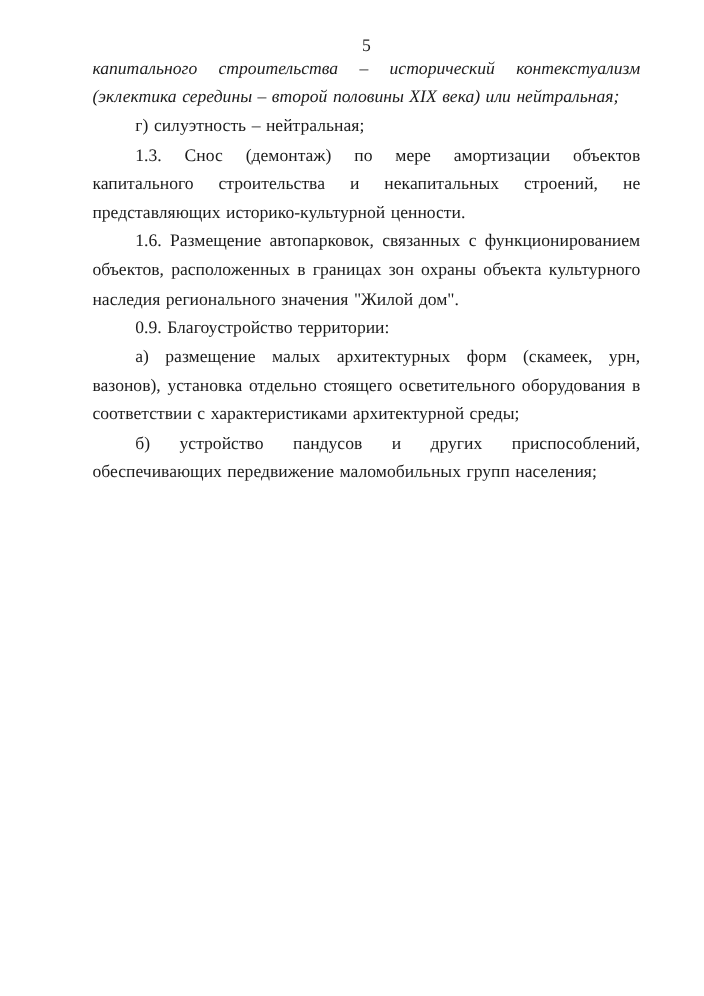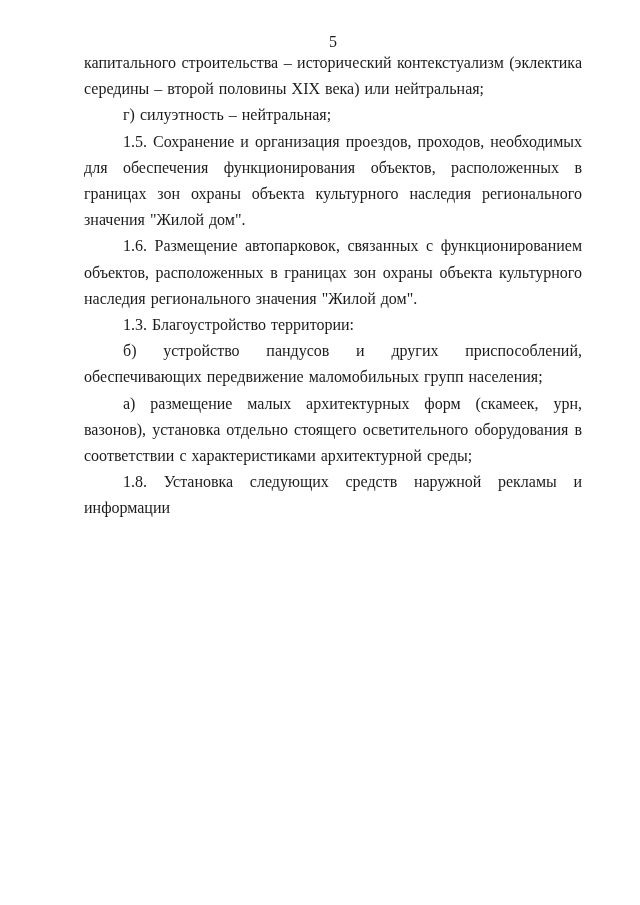--- a/index.html
+++ b/index.html
@@ -37,31 +37,31 @@
     font-size: 16px;
     line-height: 26.2px;
     text-align: justify;
     word-spacing: 1px;
   }
   .content p.indent {
     text-indent: 39px;
   }
   .content p.no-indent {
     text-indent: 0;
+    font-style: italic;
   }
 </style>
 </head>
 <body>
 
 <div class="page">
   <div class="page-number">5</div>
 
   <div class="content">
     <p class="no-indent">капитального строительства – исторический контекстуализм (эклектика середины – второй половины XIX века) или нейтральная;</p>
     <p class="indent">г) силуэтность – нейтральная;</p>
-    <p class="indent">1.5. Сохранение и организация проездов, проходов, необходимых для обеспечения функционирования объектов, расположенных в границах зон охраны объекта культурного наследия регионального значения "Жилой дом".</p>
+    <p class="indent">1.3. Снос (демонтаж) по мере амортизации объектов капитального строительства и некапитальных строений, не представляющих историко-культурной ценности.</p>
     <p class="indent">1.6. Размещение автопарковок, связанных с функционированием объектов, расположенных в границах зон охраны объекта культурного наследия регионального значения "Жилой дом".</p>
-    <p class="indent">1.3. Благоустройство территории:</p>
+    <p class="indent">0.9. Благоустройство территории:</p>
+    <p class="indent">а) размещение малых архитектурных форм (скамеек, урн, вазонов), установка отдельно стоящего осветительного оборудования в соответствии с характеристиками архитектурной среды;</p>
     <p class="indent">б) устройство пандусов и других приспособлений, обеспечивающих передвижение маломобильных групп населения;</p>
-    <p class="indent">а) размещение малых архитектурных форм (скамеек, урн, вазонов), установка отдельно стоящего осветительного оборудования в соответствии с характеристиками архитектурной среды;</p>
-    <p class="indent">1.8. Установка следующих средств наружной рекламы и информации</p>
   </div>
 </div>
 
 </body></html>

